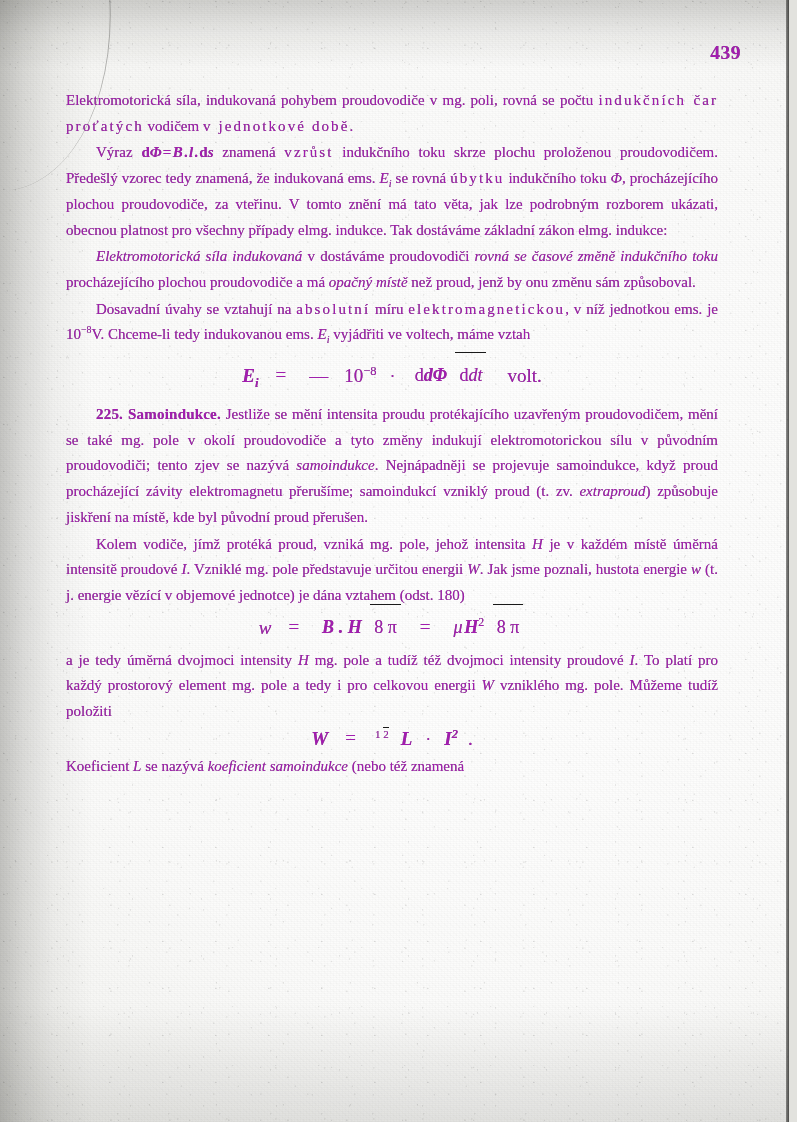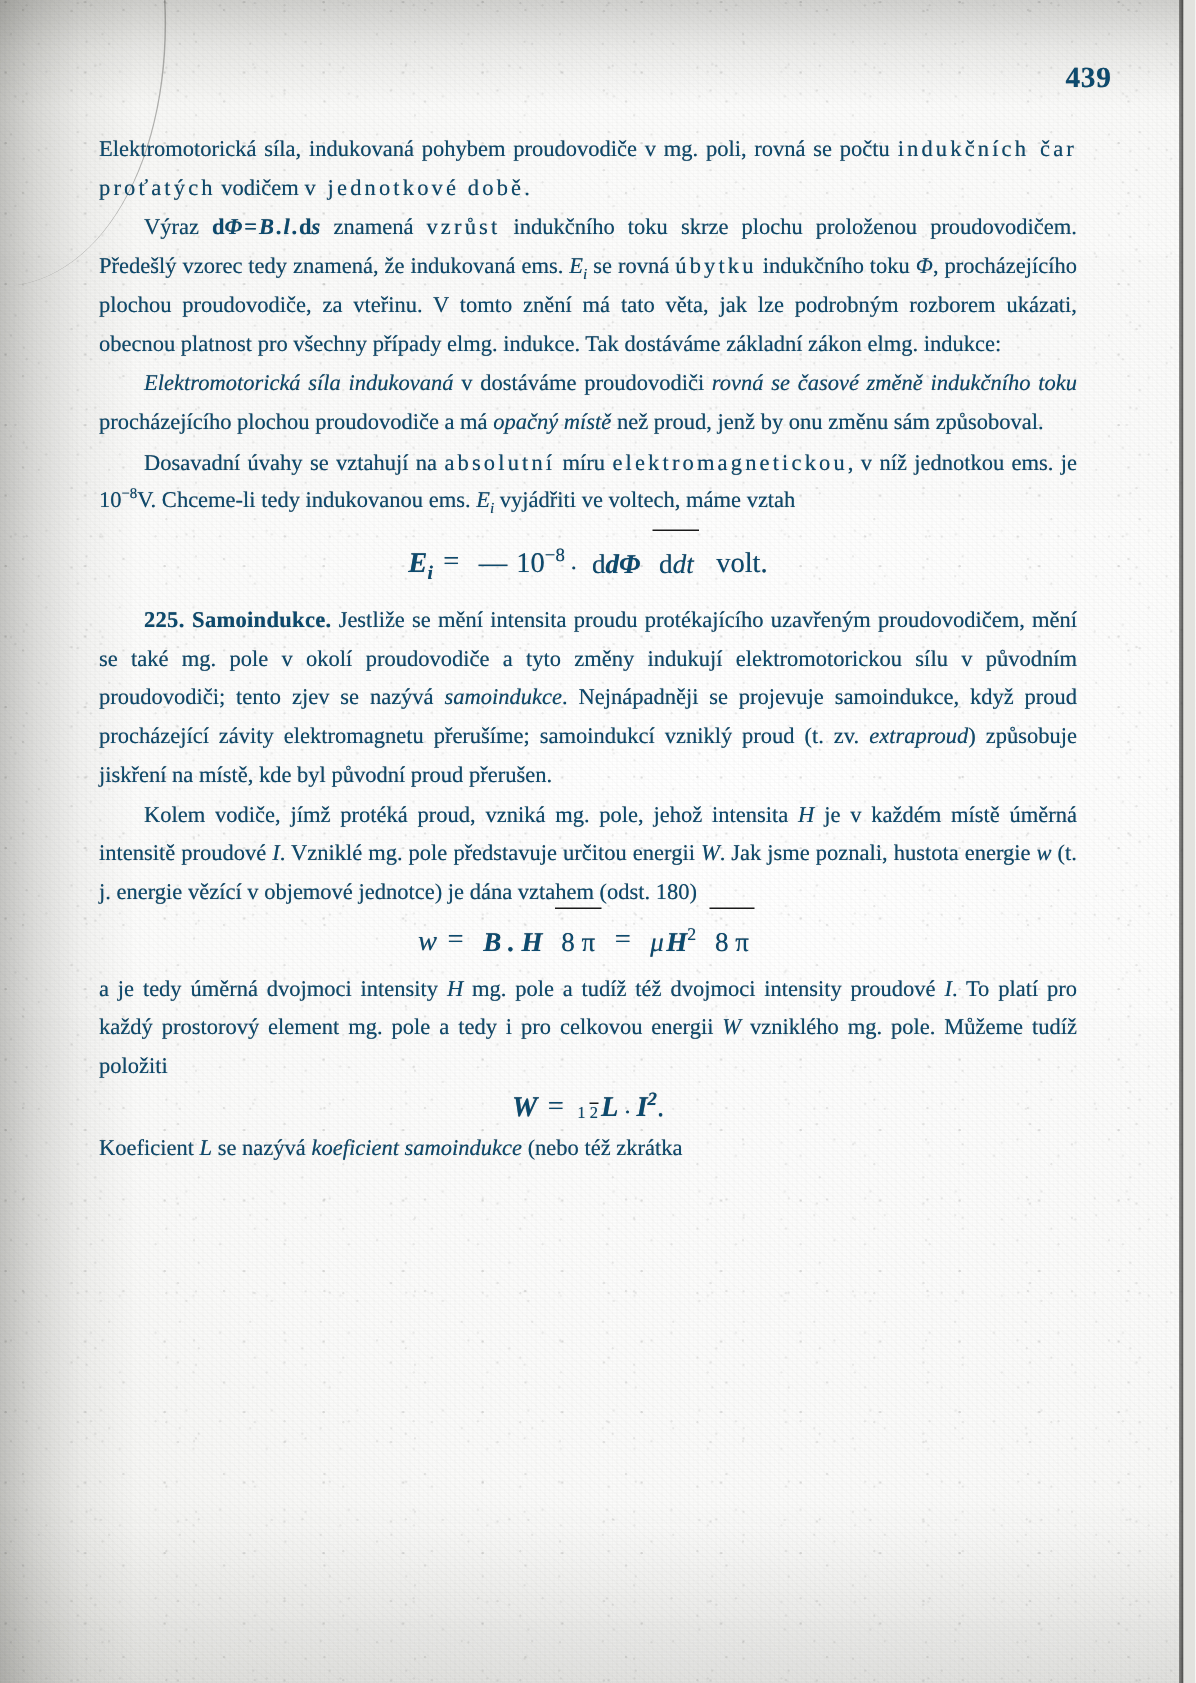--- a/index.html
+++ b/index.html
@@ -7,21 +7,21 @@
     padding: 0;
     background: #ffffff;
   }
   #page {
     position: relative;
     width: 797px;
     height: 1122px;
     overflow: hidden;
     background: #f4f4f2;
     font-family: "Liberation Serif", "DejaVu Serif", serif;
-    color: #0c4a6e;
+    color: #a21caf;
   }
   
   #paper-base {
     position: absolute;
     inset: 0;
     background:
       radial-gradient(135% 100% at 62% 48%, #ffffff 0%, #fbfbfa 42%, #f1f1ee 72%, #e8e8e4 100%);
   }
   #paper-grain {
     position: absolute;
@@ -155,23 +155,23 @@
     text-align: center;
     font-size: 19px;
     line-height: 1;
   }
   .eq-1 { margin-top: 18px; margin-bottom: 17px; }
   .eq-2 { margin-top: 9px;  margin-bottom: 11px; }
   .eq-3 { margin-top: 4px;  margin-bottom: 6px; }
 
   .eqrow {
     display: inline-flex;
-    align-items: flex-end;
+    align-items: flex-start;
     justify-content: center;
-    gap: 0;
+    gap: 10px;
   }
   .eqrow > span { display: inline-block; }
   .op { padding: 0 6px; }
   .op-eq { padding: 0 7px; position: relative; top: -1px; }
   .dotop { padding: 0 4px; font-size: .85em; position: relative; top: -2px; }
 
   .frac {
     display: inline-flex;
     flex-direction: column;
     align-items: center;
@@ -275,17 +275,17 @@
             <span class="num">1</span>
             <span class="den">2</span>
           </span>
           <span class="mathvar bd">L</span>
           <span class="dotop">.</span>
           <span class="mathvar bd"><span>I</span><sup>2</sup></span>
           <span>.</span>
         </span>
       </div>
 
-      <p class="gap-sm"><span>Koeficient </span><span class="mathvar">L</span><span> se nazývá </span><span class="it">koeficient samoindukce</span><span> (nebo též zkrátka</span></p>
+      <p class="gap-sm"><span>Koeficient </span><span class="mathvar">L</span><span> se nazývá </span><span class="it">koeficient samoindukce</span><span> (nebo též znamená</span></p>
 
     </div>
   </div>
 </div>
 
 </body></html>

